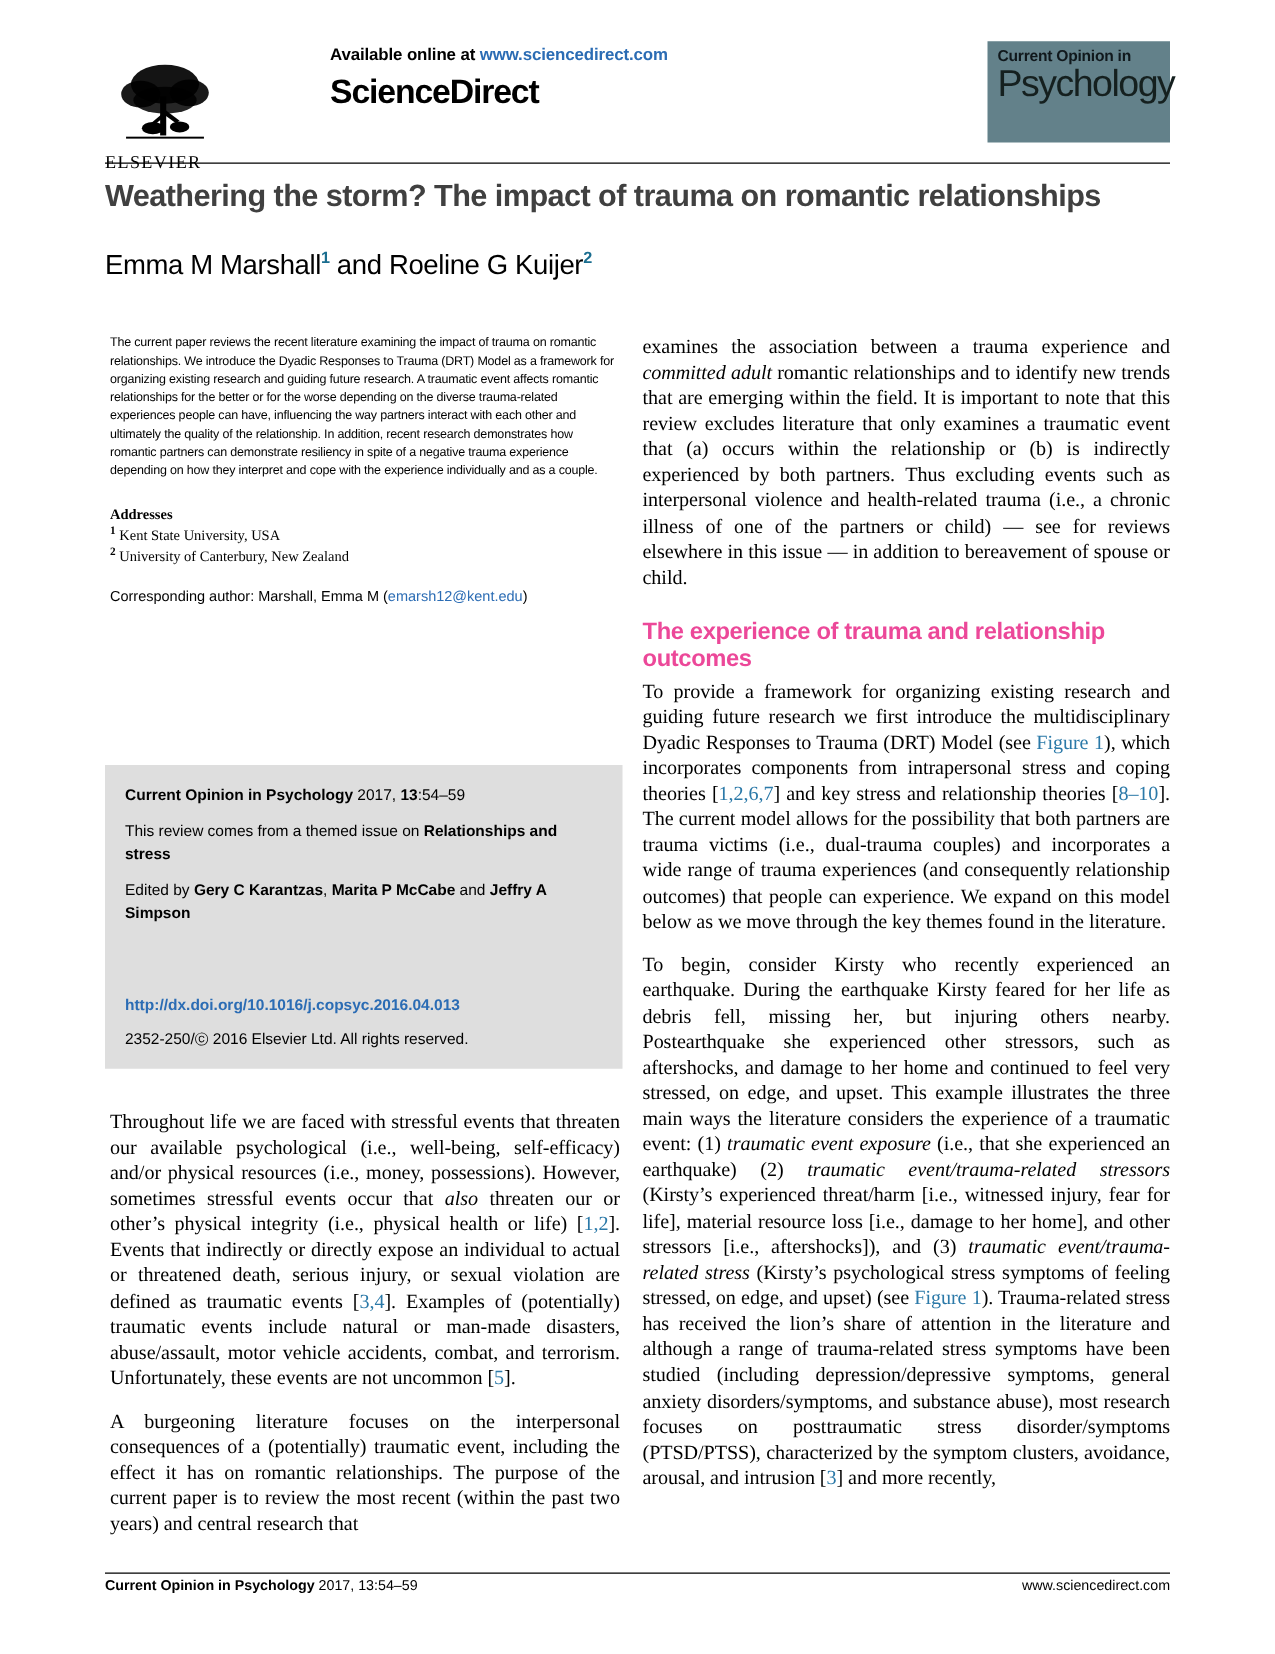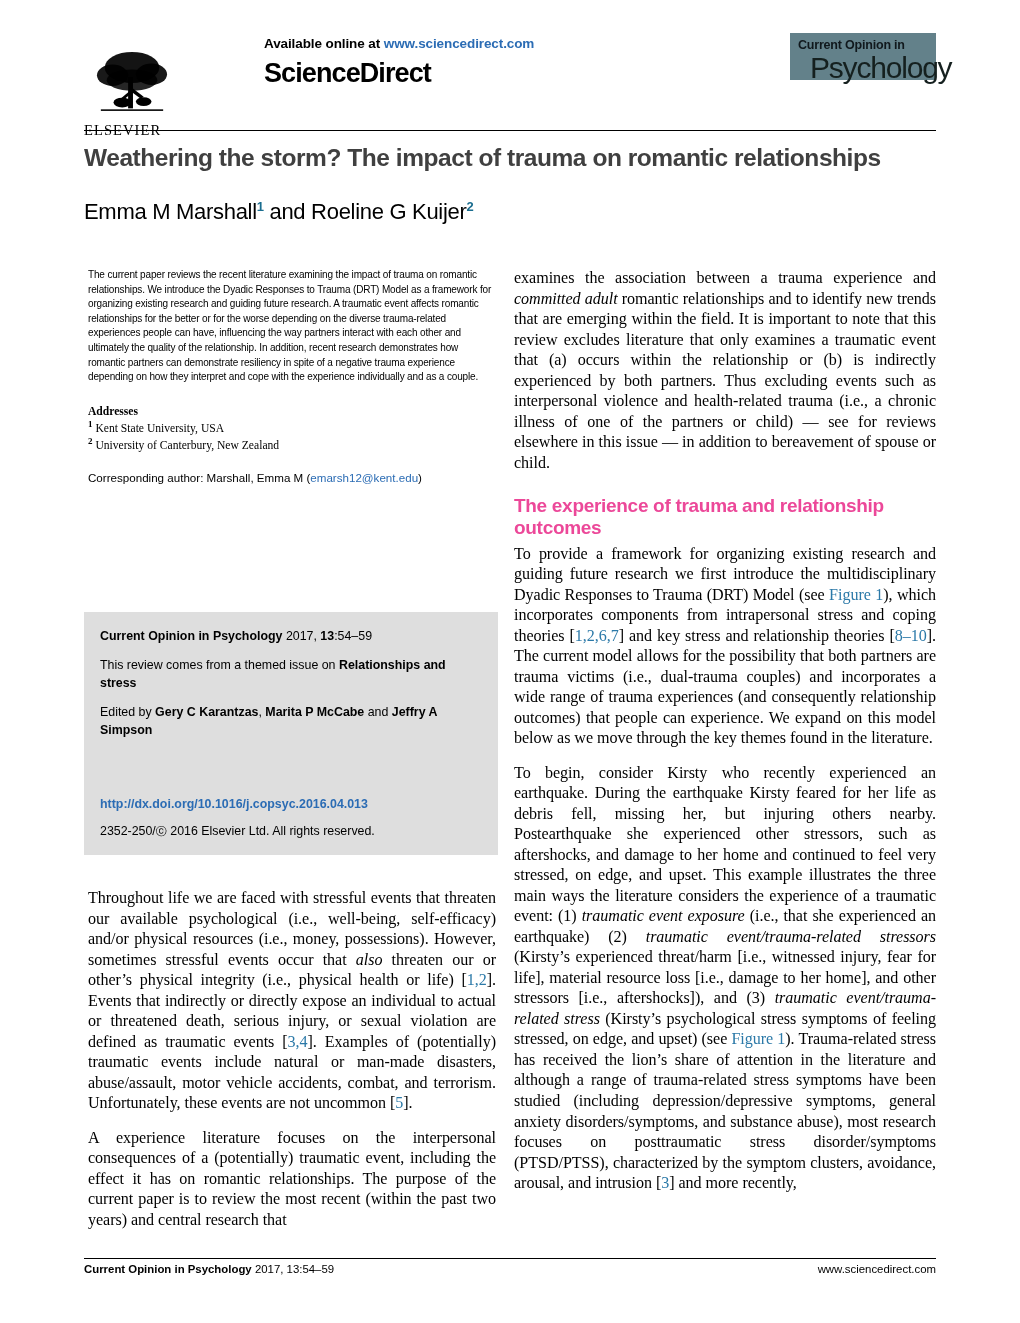--- a/index.html
+++ b/index.html
@@ -75,21 +75,21 @@
     font-weight: bold;
     letter-spacing: -0.9px;
     margin-top: 7px;
     color: #000;
   }
   .copsy-logo {
     position: absolute;
     right: 0px;
     top: 5px;
     width: 146px;
-    height: 47px;
+    height: 81px;
     background: #63818a;
     padding: 2px 11px 0 8px;
     box-sizing: border-box;
   }
   .copsy-top {
     font-family: "Liberation Sans", sans-serif;
     font-size: 12.5px;
     font-weight: bold;
     color: #10181c;
     line-height: 1.15;
@@ -97,21 +97,20 @@
     padding-top: 3px;
   }
   .copsy-bottom {
     font-family: "Liberation Sans", sans-serif;
     font-size: 30px;
     font-weight: 400;
     color: #15201f;
     line-height: 1;
     letter-spacing: -1.2px;
     margin-top: 1px;
-    margin-left: 12px;
   }
 
   .rule-top {
     position: absolute;
     left: 84px;
     top: 130px;
     width: 852px;
     height: 1px;
     background: #000;
   }
@@ -343,21 +342,21 @@
   <div class="infobox">
     <p><b>Current Opinion in Psychology</b><span> 2017, </span><b>13</b><span>:54–59</span></p>
     <p><span>This review comes from a themed issue on </span><b>Relationships and stress</b></p>
     <p><span>Edited by </span><b>Gery C Karantzas</b><span>, </span><b>Marita P McCabe</b><span> and </span><b>Jeffry A Simpson</b></p>
     <p class="doi">http://dx.doi.org/10.1016/j.copsyc.2016.04.013</p>
     <p class="issn"><span>2352-250/</span><span class="cmark">ⓒ</span><span> 2016 Elsevier Ltd. All rights reserved.</span></p>
   </div>
 
   <div class="left-body body-col" id="left-body">
       <p><span>Throughout life we are faced with stressful events that threaten our available psychological (i.e., well-being, self-efficacy) and/or physical resources (i.e., money, possessions). However, sometimes stressful events occur that </span><em>also</em><span> threaten our or other’s physical integrity (i.e., physical health or life) [</span><span class="ref">1,2</span><span>]. Events that indirectly or directly expose an individual to actual or threatened death, serious injury, or sexual violation are defined as traumatic events [</span><span class="ref">3,4</span><span>]. Examples of (potentially) traumatic events include natural or man-made disasters, abuse/assault, motor vehicle accidents, combat, and terrorism. Unfortunately, these events are not uncommon [</span><span class="ref">5</span><span>].</span></p>
-      <p><span>A experience literature focuses on the interpersonal consequences of a (potentially) traumatic event, including the effect it has on romantic relationships. The purpose of the current paper is to review the most recent (within the past two years) and central research that</span></p>
+      <p><span>A burgeoning literature focuses on the interpersonal consequences of a (potentially) traumatic event, including the effect it has on romantic relationships. The purpose of the current paper is to review the most recent (within the past two years) and central research that</span></p>
     </div>
 
   <div class="col-right">
     <div class="body-col" id="right-body-1">
         <p><span>examines the association between a trauma experience and </span><em>committed adult</em><span> romantic relationships and to identify new trends that are emerging within the field. It is important to note that this review excludes literature that only examines a traumatic event that (a) occurs within the relationship or (b) is indirectly experienced by both partners. Thus excluding events such as interpersonal violence and health-related trauma (i.e., a chronic illness of one of the partners or child) — see for reviews elsewhere in this issue — in addition to bereavement of spouse or child.</span></p>
       </div>
     <div class="sec-head">The experience of trauma and relationship outcomes</div>
     <div class="body-col" id="right-body-2">
         <p><span>To provide a framework for organizing existing research and guiding future research we first introduce the multidisciplinary Dyadic Responses to Trauma (DRT) Model (see </span><span class="figlink">Figure 1</span><span>), which incorporates components from intrapersonal stress and coping theories [</span><span class="ref">1,2,6,7</span><span>] and key stress and relationship theories [</span><span class="ref">8–10</span><span>]. The current model allows for the possibility that both partners are trauma victims (i.e., dual-trauma couples) and incorporates a wide range of trauma experiences (and consequently relationship outcomes) that people can experience. We expand on this model below as we move through the key themes found in the literature.</span></p>
         <p><span>To begin, consider Kirsty who recently experienced an earthquake. During the earthquake Kirsty feared for her life as debris fell, missing her, but injuring others nearby. Postearthquake she experienced other stressors, such as aftershocks, and damage to her home and continued to feel very stressed, on edge, and upset. This example illustrates the three main ways the literature considers the experience of a traumatic event: (1) </span><em>traumatic event exposure</em><span> (i.e., that she experienced an earthquake) (2) </span><em>traumatic event/trauma-related stressors</em><span> (Kirsty’s experienced threat/harm [i.e., witnessed injury, fear for life], material resource loss [i.e., damage to her home], and other stressors [i.e., aftershocks]), and (3) </span><em>traumatic event/trauma-related stress</em><span> (Kirsty’s psychological stress symptoms of feeling stressed, on edge, and upset) (see </span><span class="figlink">Figure 1</span><span>). Trauma-related stress has received the lion’s share of attention in the literature and although a range of trauma-related stress symptoms have been studied (including depression/depressive symptoms, general anxiety disorders/symptoms, and substance abuse), most research focuses on posttraumatic stress disorder/symptoms (PTSD/PTSS), characterized by the symptom clusters, avoidance, arousal, and intrusion [</span><span class="ref">3</span><span>] and more recently,</span></p>

